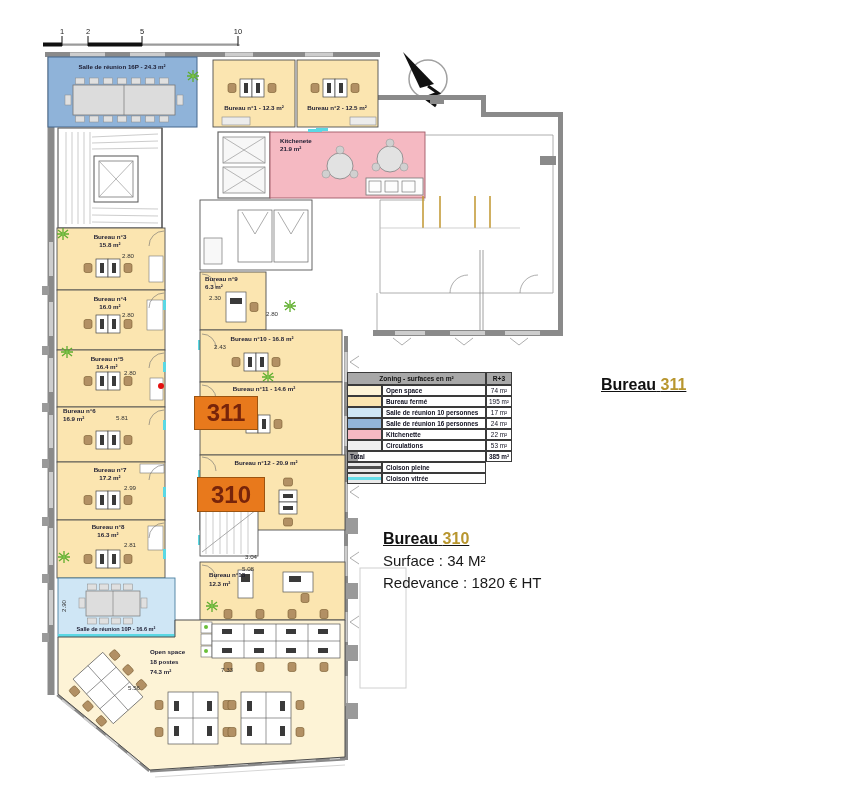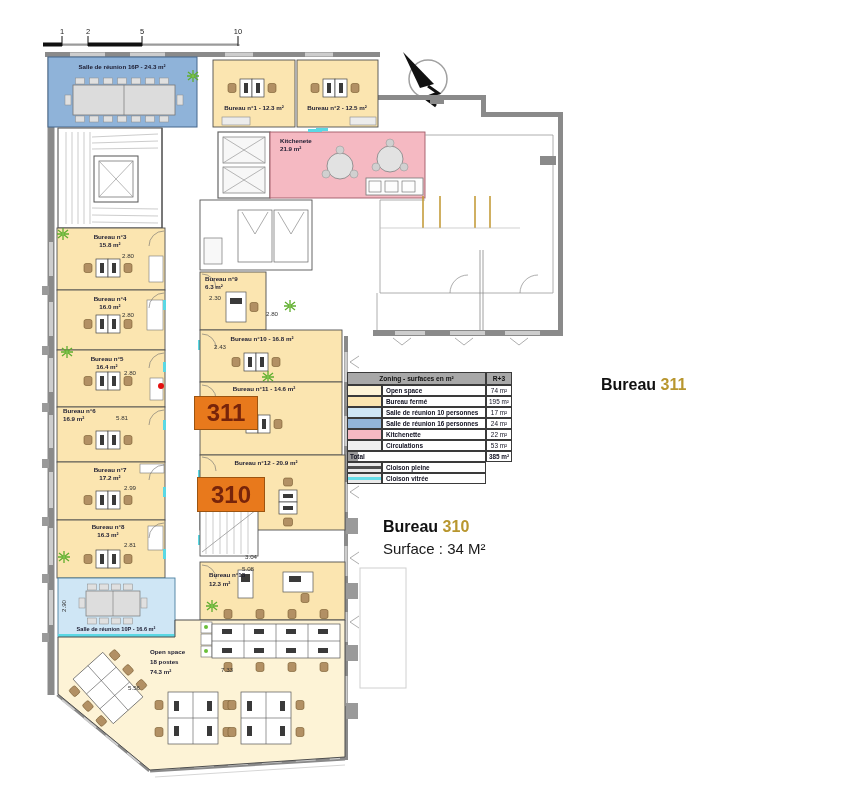--- a/index.html
+++ b/index.html
@@ -34,24 +34,24 @@
 
   
   .marker{position:absolute;background:#e8791c;border:1px solid #9c5410;
           color:#77240a;display:flex;align-items:center;justify-content:center;
           font-size:24px;font-weight:600;}
   .m311{left:194px;top:396px;width:62px;height:32px;}
   .m310{left:197px;top:477px;width:66px;height:33px;}
 
   
   .callout{position:absolute;color:#191919;font-size:15px;line-height:22px;}
-  .co-title{font-size:16px;font-weight:700;color:#111;}
+  .co-title{font-size:16px;font-weight:700;color:#111;text-decoration:underline;}
   .co-num{color:#b8962e;font-weight:700;}
   .c311{left:601px;top:374px;width:220px;}
-  .c310{left:383px;top:516px;width:220px;}
+  .c310{left:383px;top:528px;width:220px;}
 </style>
 </head>
 <body>
 
 <div class="stage">
 
 <svg class="plan" width="850" height="792" viewBox="0 0 850 792">
   <defs>
     <g id="chair">
           <rect x="-4" y="-4.5" width="8" height="9" rx="2" fill="#b29064" stroke="#75592e" stroke-width="0.6"></rect>
@@ -551,15 +551,16 @@
 <div class="marker m311">311</div>
 <div class="marker m310">310</div>
 
 
 <div class="callout c311">
   <div class="co-title"><span>Bureau</span>&nbsp;<span class="co-num">311</span></div>
 </div>
 <div class="callout c310">
   <div class="co-title"><span>Bureau</span>&nbsp;<span class="co-num">310</span></div>
   <div>Surface : 34 M²</div>
+  <div>Redevance : 1820 € HT</div>
 </div>
 
 </div>
 
 </body></html>

